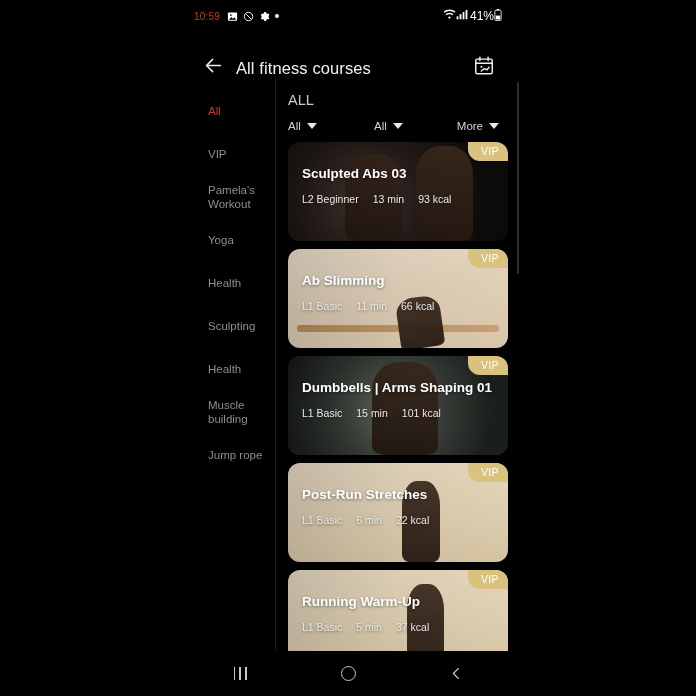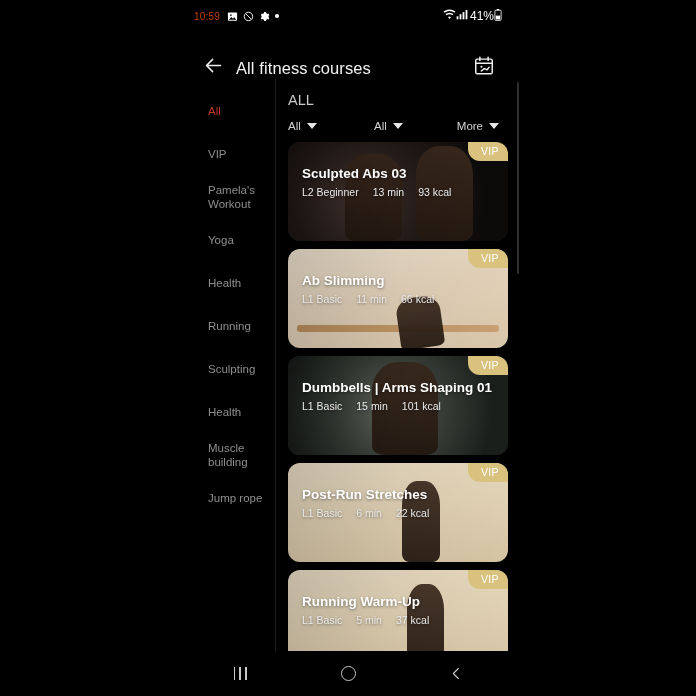--- a/index.html
+++ b/index.html
@@ -120,21 +120,21 @@
   .card-text {
     position: absolute; left: 14px; top: 24px;
     z-index: 4;
   }
   .card-title {
     color: #fff; font-size: 13.5px; font-weight: 700;
     text-shadow: 0 1px 3px rgba(0,0,0,.45);
     white-space: nowrap;
   }
   .card-meta {
-    margin-top: 5px;
+    margin-top: 12px;
     display: flex; gap: 14px;
     color: #eaeaea; font-size: 10.5px;
     text-shadow: 0 1px 3px rgba(0,0,0,.45);
     white-space: nowrap;
   }
   .vip-badge {
     position: absolute; right: 0; top: 0; z-index: 6;
     background: #d9c17e;
     color: #fff;
     font-size: 10.5px;
@@ -292,23 +292,20 @@
       <div class="side-item two-line">
         <span class="side-label">Pamela's Workout</span>
       </div>
       <div class="side-item">
         <span class="side-label">Yoga</span>
       </div>
       <div class="side-item">
         <span class="side-label">Health</span>
       </div>
       <div class="side-item">
-        <span class="side-label">Running</span>
-      </div>
-      <div class="side-item">
         <span class="side-label">Sculpting</span>
       </div>
       <div class="side-item">
         <span class="side-label">Health</span>
       </div>
       <div class="side-item two-line">
         <span class="side-label">Muscle building</span>
       </div>
       <div class="side-item">
         <span class="side-label">Jump rope</span>

